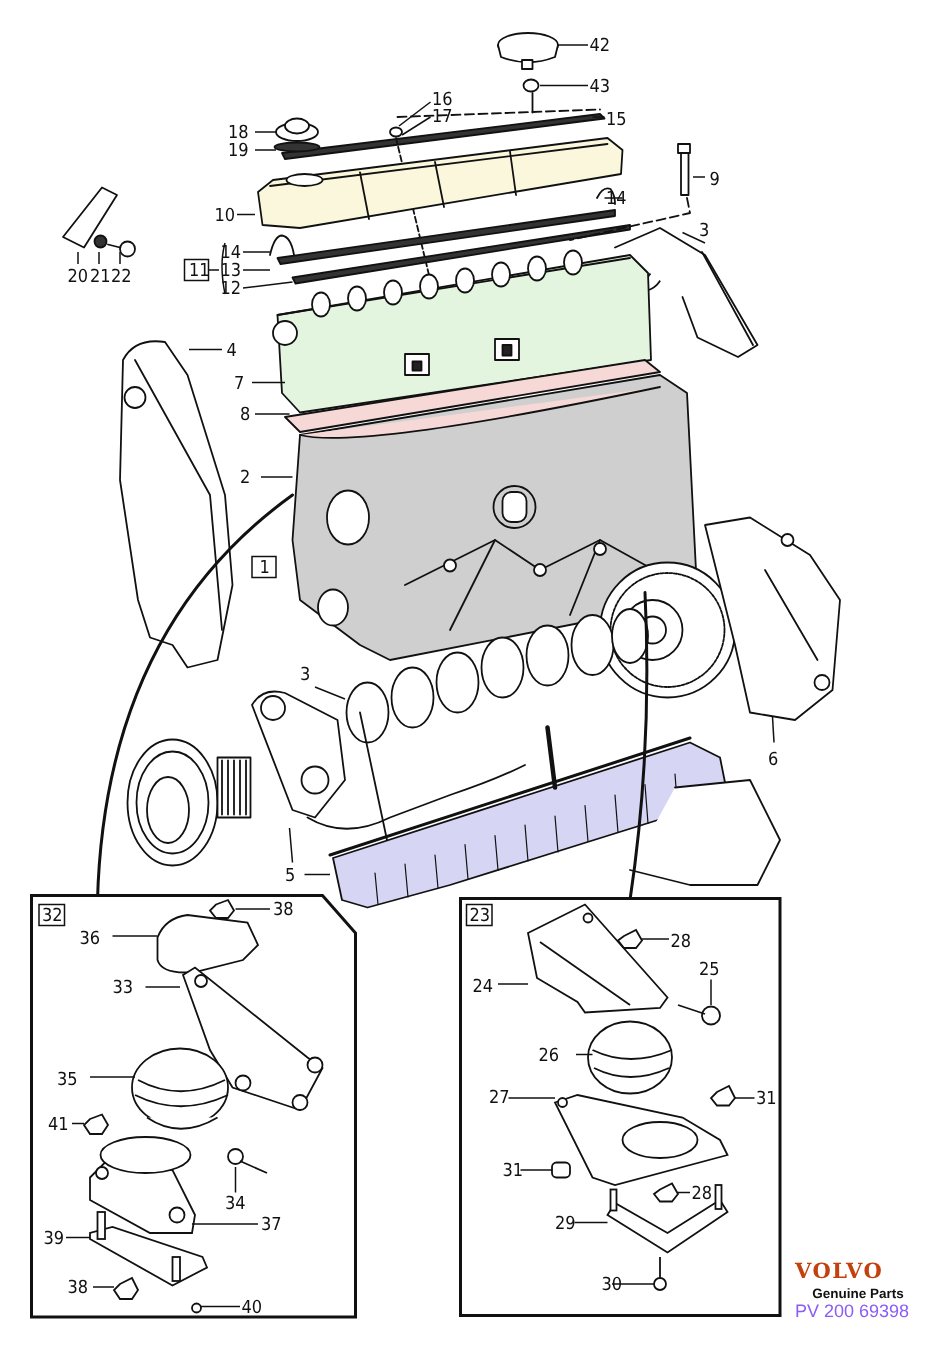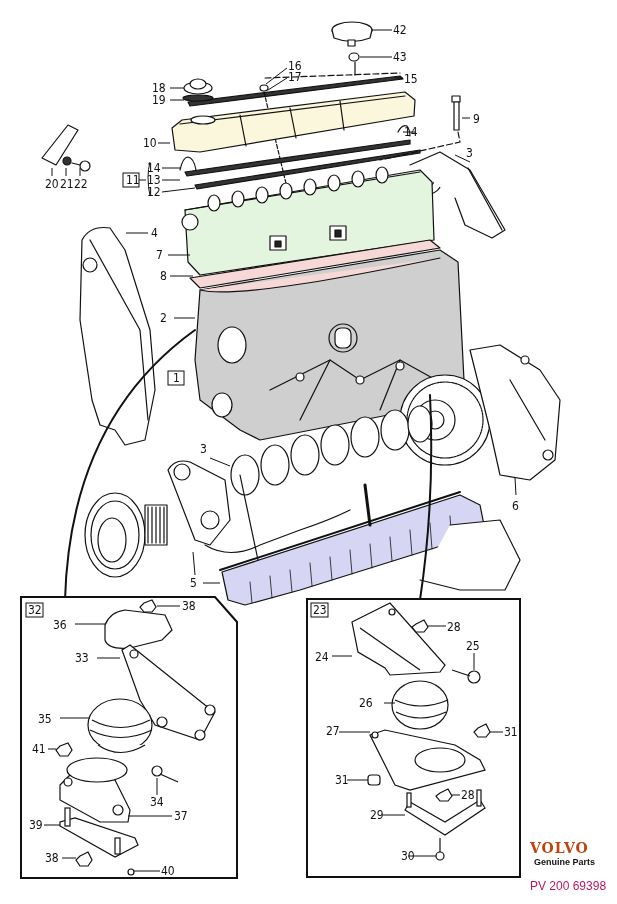--- a/index.html
+++ b/index.html
@@ -2,22 +2,22 @@
 <html><head>
 <meta charset="utf-8">
 <style>
   html, body { margin: 0; padding: 0; background: #ffffff; }
   body { width: 617px; height: 904px; position: relative; overflow: hidden;
          font-family: "Liberation Sans", sans-serif; }
   #diagram { position: absolute; left: 0; top: 0; width: 617px; height: 904px; }
   .lbl { font-family: "DejaVu Sans Condensed", "DejaVu Sans", sans-serif; font-size: 12px; fill: #111; }
   .brand { position: absolute; left: 530px; top: 840px; width: 80px; text-align: left; }
   .brand .logo { font-family: "DejaVu Serif", serif; font-weight: bold; font-size: 14px; letter-spacing: 1px; color: #c2410c; }
-  .brand .sub { font-family: "Liberation Sans", sans-serif; font-weight: bold; font-size: 9px; color: #111; margin-top: 1px; padding-left: 4px;}
-  .brand .pn { font-family: "Liberation Sans", sans-serif; font-size: 12px; color: #be185d; margin-top: 12px; }
+  .brand .sub { font-family: "Liberation Sans", sans-serif; font-weight: bold; font-size: 9px; color: #111; margin-top: 1px; padding-left: 4px; text-align: center;}
+  .brand .pn { font-family: "Liberation Sans", sans-serif; font-size: 12px; color: #8b5cf6; margin-top: 0px; }
 </style>
 </head>
 <body>
 
 <svg id="diagram" viewBox="0 0 617 904" xmlns="http://www.w3.org/2000/svg">
   <g fill="none" stroke="#111" stroke-width="1.2" stroke-linejoin="round" stroke-linecap="round">
 
     <g>
       <ellipse cx="352" cy="30" rx="20" ry="8" fill="#fff"></ellipse>
       <path d="M332 30 L334 38 Q352 45 370 38 L372 30" fill="#fff"></path>

